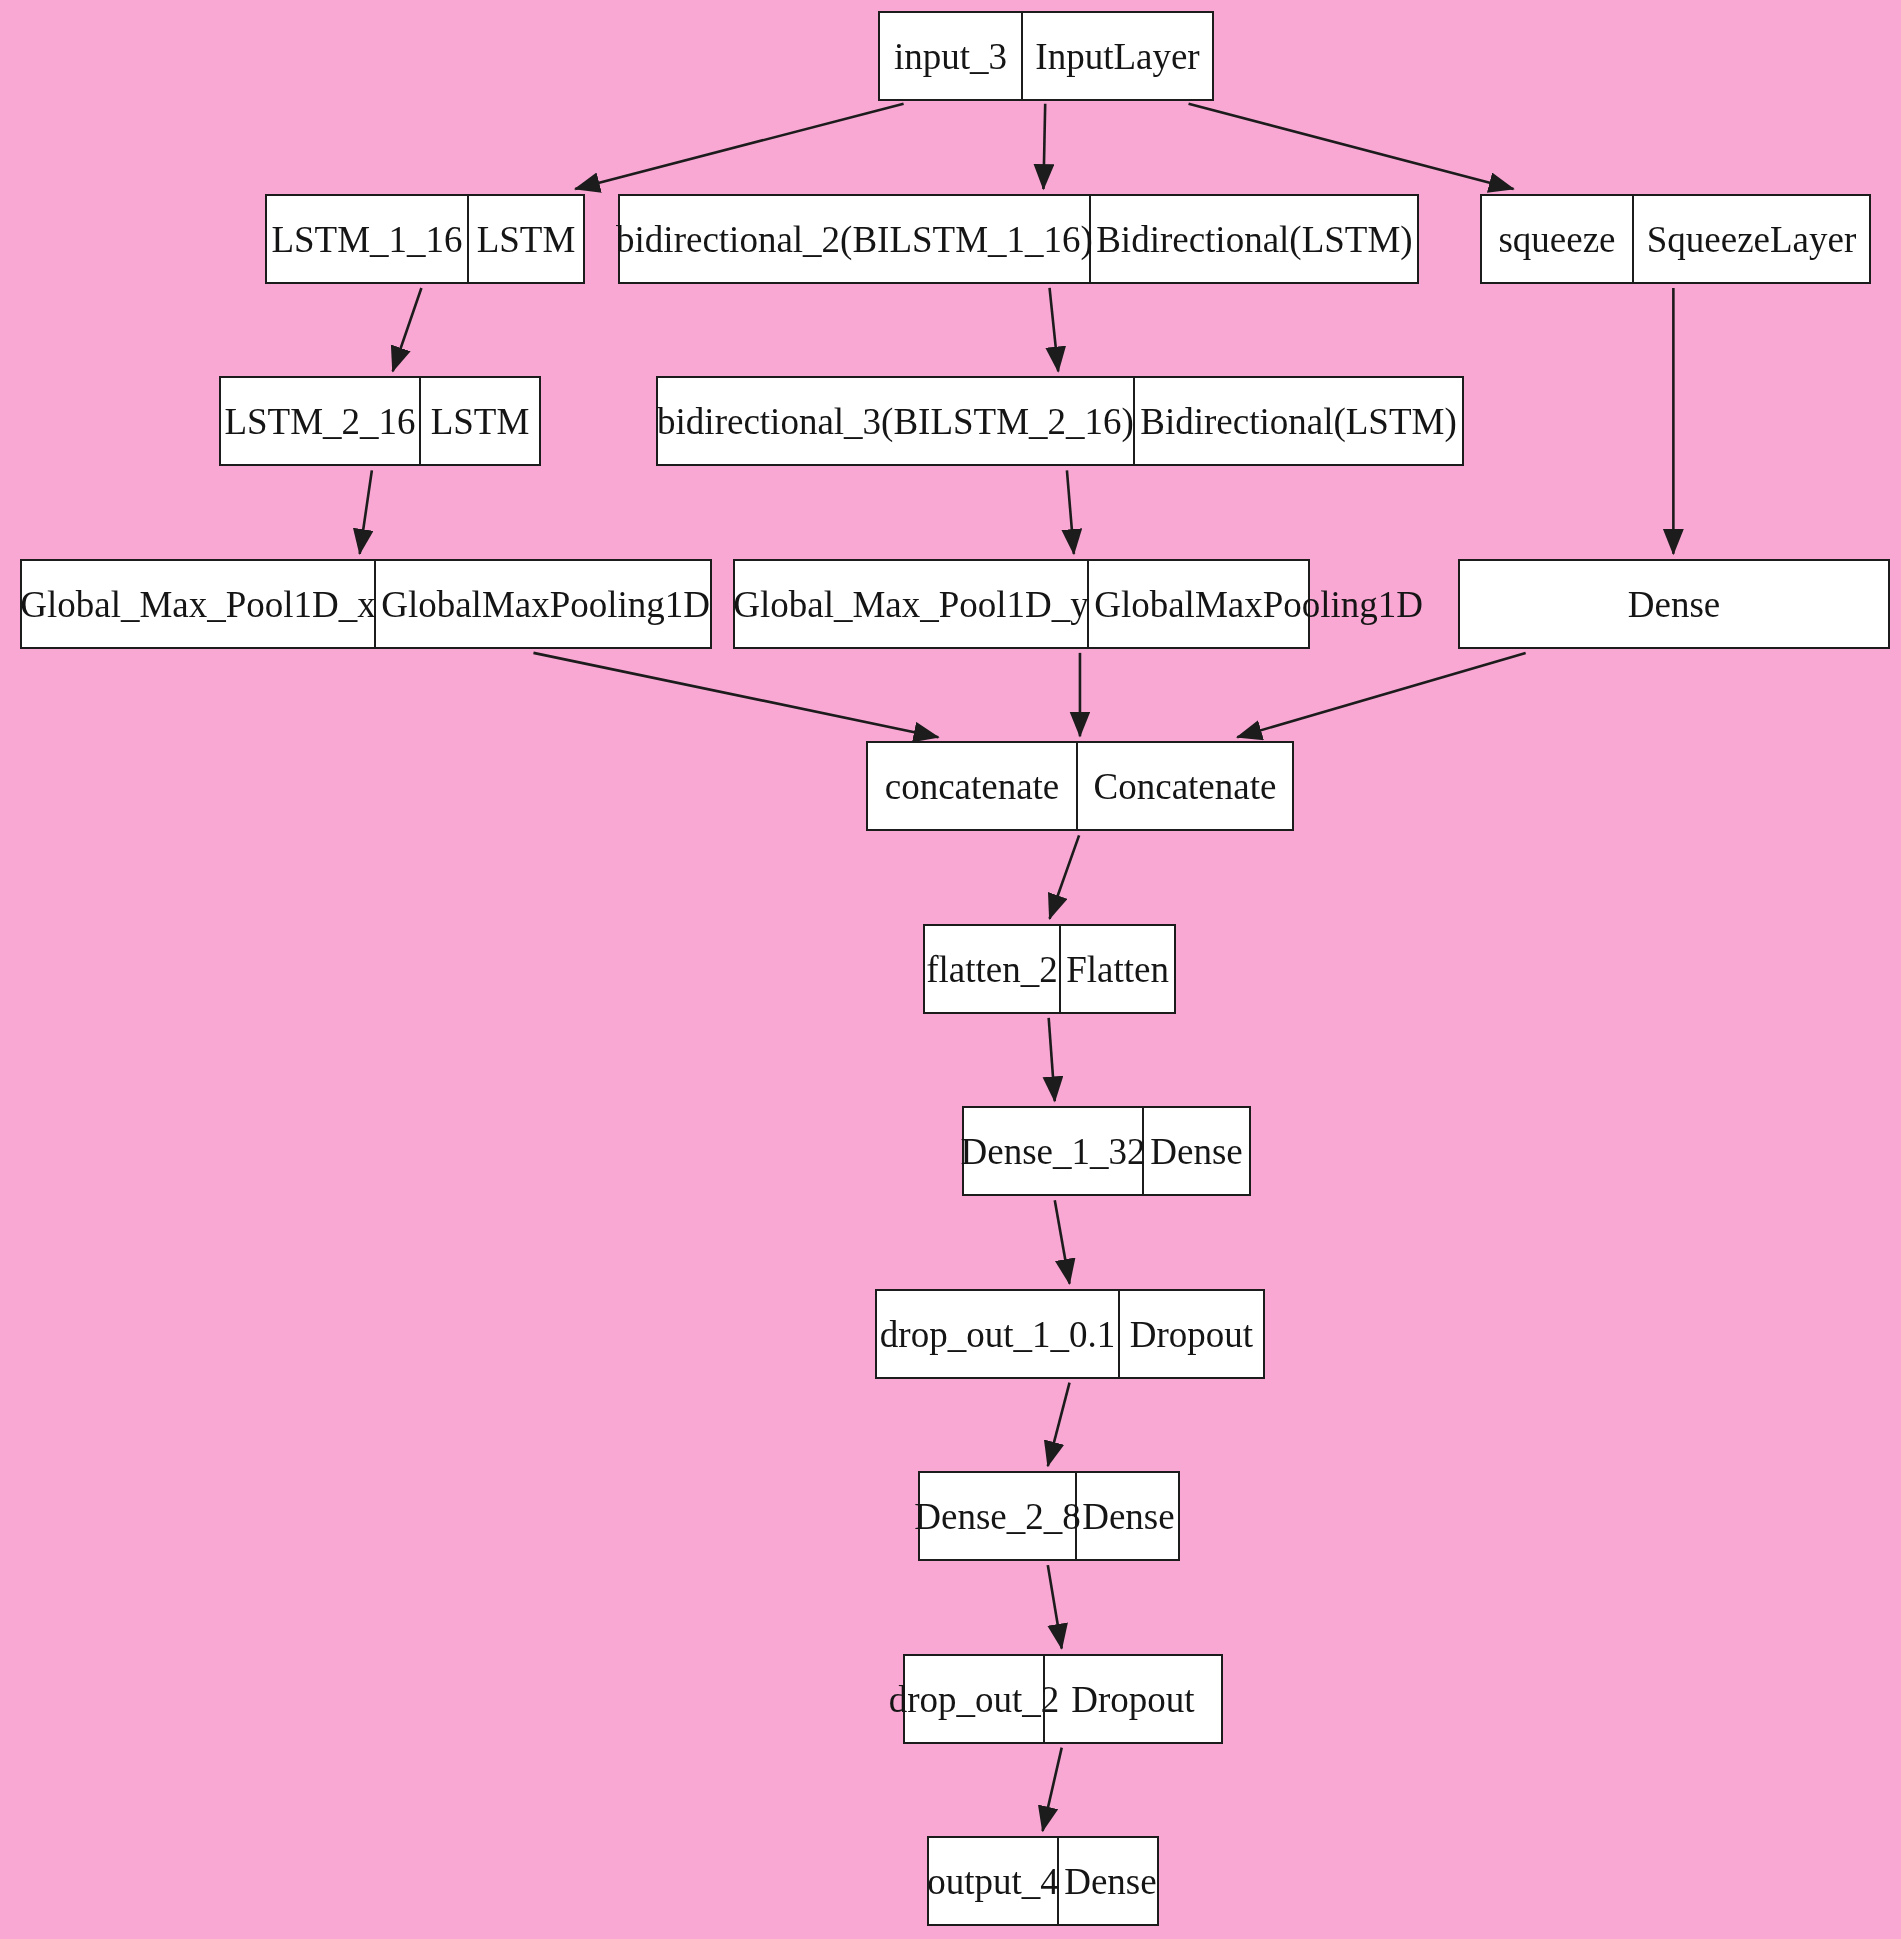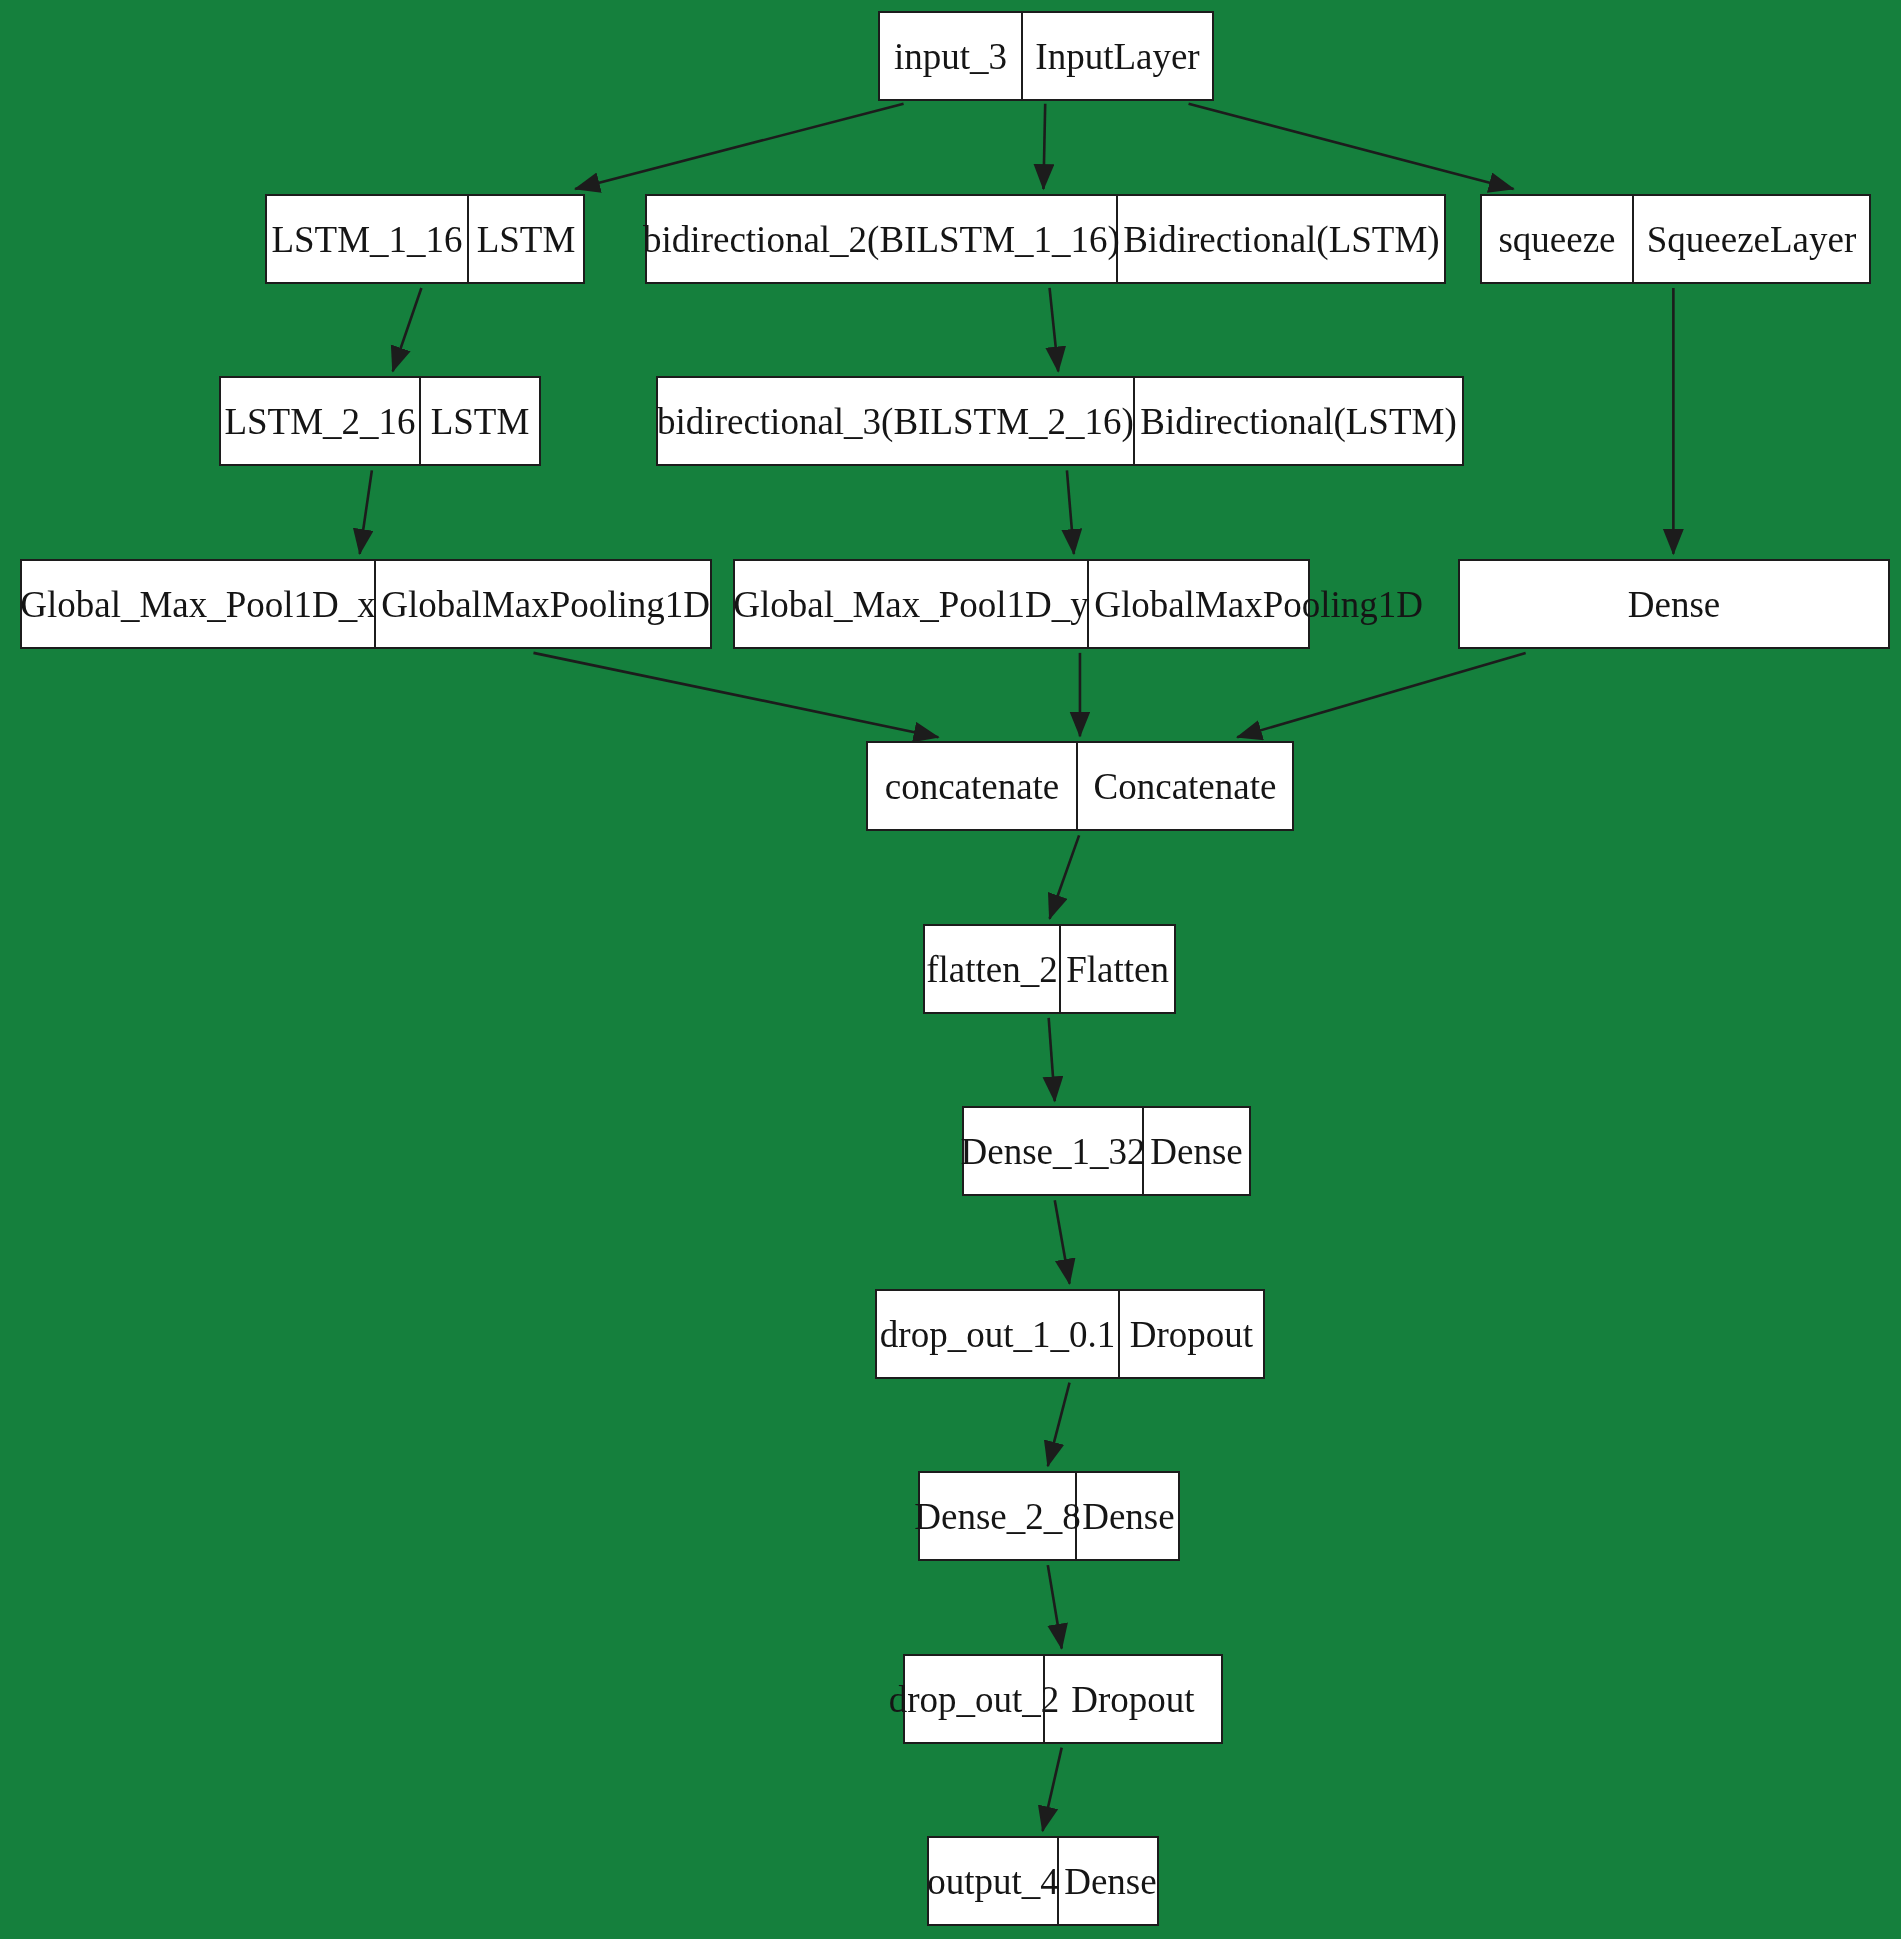--- a/index.html
+++ b/index.html
@@ -4,21 +4,21 @@
 <style>
   html, body {
     margin: 0;
     padding: 0;
     background: #ffffff;
   }
   #canvas {
     position: relative;
     width: 1901px;
     height: 1940px;
-    background: #15803d;
+    background: #f9a8d4;
     font-family: "Liberation Serif", "DejaVu Serif", serif;
     color: #151515;
   }
   #edges {
     position: absolute;
     left: 0; top: 0;
     width: 1901px;
     height: 1940px;
   }
   .node {
@@ -86,21 +86,21 @@
   <div class="node" style="left:878px; top:11.3px; width:336px">
     <span class="cell name" style="width:143px">input_3</span>
     <span class="cell type">InputLayer</span>
   </div>
 
   <div class="node" style="left:265px; top:194px; width:320px">
     <span class="cell name" style="width:202px">LSTM_1_16</span>
     <span class="cell type">LSTM</span>
   </div>
 
-  <div class="node" style="left:645px; top:194px; width:801px">
+  <div class="node" style="left:618px; top:194px; width:801px">
     <span class="cell name" style="width:471px">bidirectional_2(BILSTM_1_16)</span>
     <span class="cell type">Bidirectional(LSTM)</span>
   </div>
 
   <div class="node" style="left:1480px; top:194px; width:391px">
     <span class="cell name" style="width:152px">squeeze</span>
     <span class="cell type">SqueezeLayer</span>
   </div>
 
   <div class="node" style="left:219px; top:376px; width:322px">

